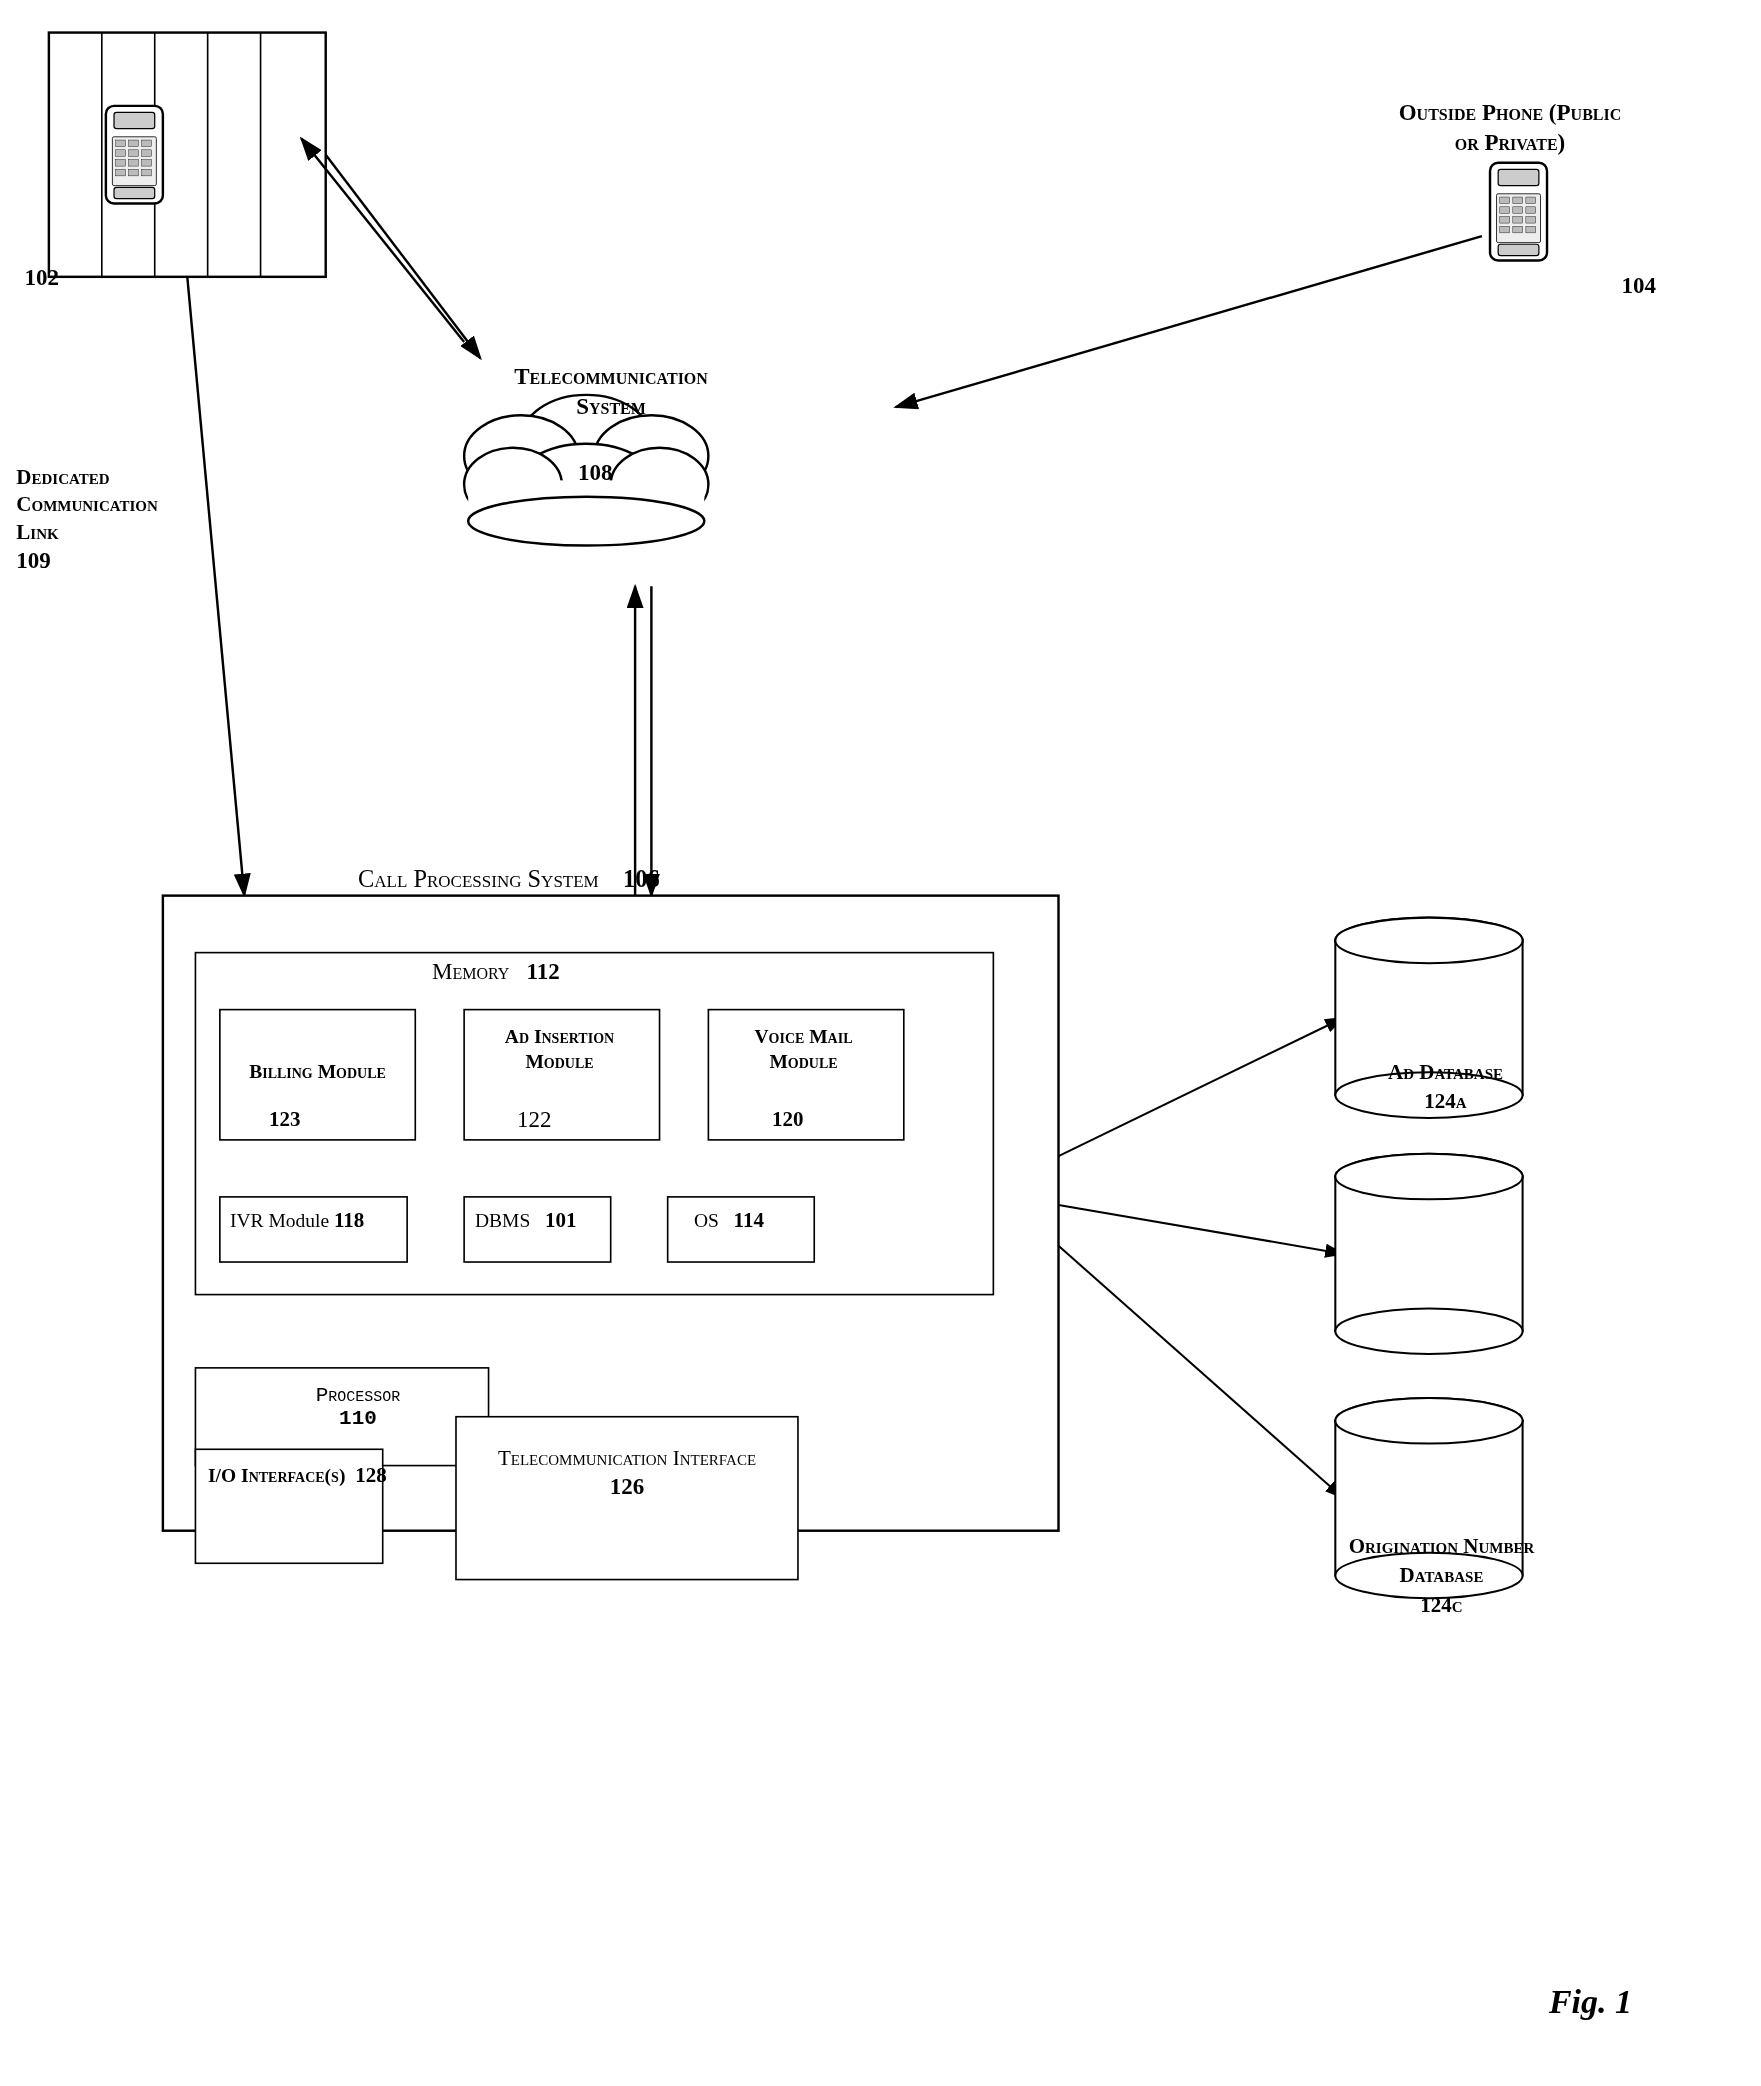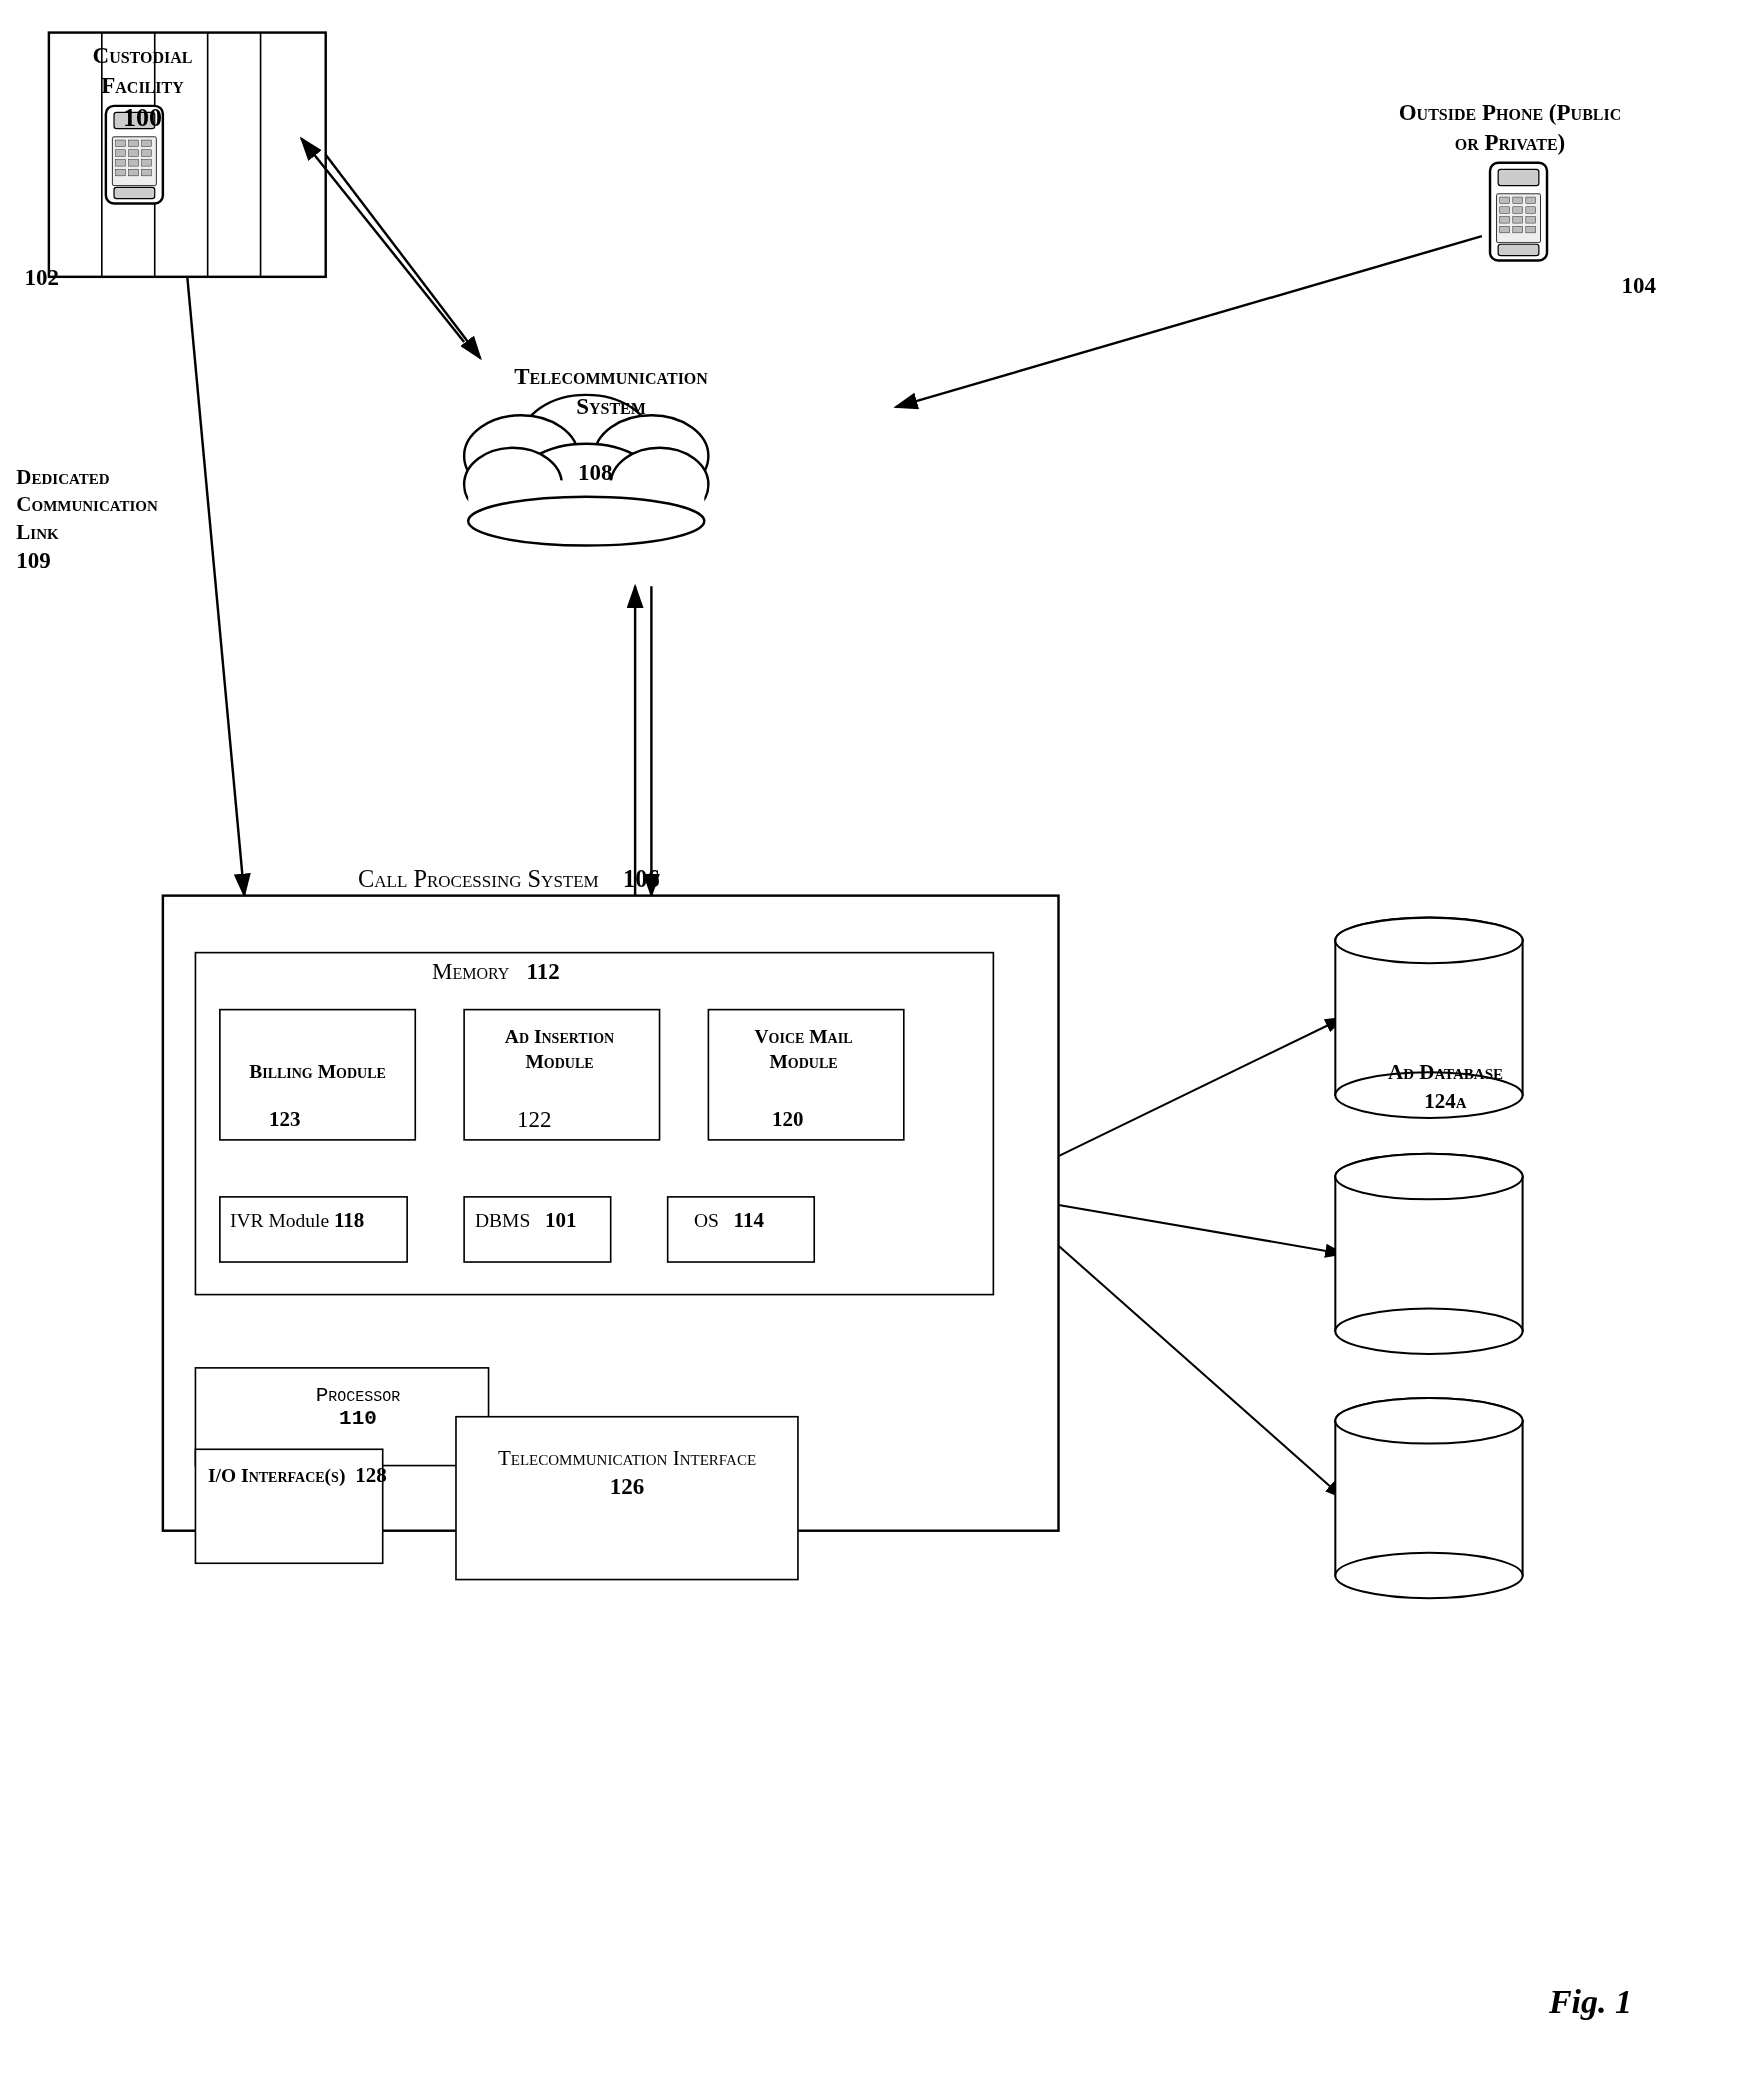--- a/index.html
+++ b/index.html
@@ -184,25 +184,20 @@
     </g>
 
     <defs>
       <marker id="arrowhead" markerWidth="10" markerHeight="7" refX="9" refY="3.5" orient="auto">
         <polygon points="0 0, 10 3.5, 0 7" fill="black"></polygon>
       </marker>
     </defs>
 
   </svg>
 
-  <div class="custodial-label">
-    <span>Custodial Facility</span>
-    <br>
-    <span style="font-size:26px;font-weight:bold;font-variant:normal;">100</span>
-  </div>
 
   <div style="position:absolute;top:265px;left:24.4px;font-size:23px;font-weight:bold;font-family:'Times New Roman',serif;">102</div>
 
   <div class="outside-phone-label">
     <span style="font-size:23px;font-variant:small-caps;font-weight:bold;line-height:1.3;">Outside Phone (Public or Private)</span>
   </div>
   <div style="position:absolute;top:273px;right:106px;font-size:23px;font-weight:bold;font-family:'Times New Roman',serif;">104</div>
 
   <div style="position:absolute;top:362px;left:497px;text-align:center;width:228px;font-size:23px;font-variant:small-caps;font-weight:bold;line-height:1.3;font-family:'Times New Roman',serif;z-index:10;">
     <span>Telecommunication System</span>
@@ -276,17 +271,22 @@
     <span style="font-weight:bold;font-size:23px;font-variant:normal;">126</span>
   </div>
 
   <div style="position:absolute;top:1058px;left:1352px;text-align:center;font-size:21px;font-variant:small-caps;font-weight:bold;line-height:1.4;width:187px;font-family:'Times New Roman',serif;">
     <span>Ad Database</span>
     <br>
     <span>124a</span>
   </div>
 
 
+  <div style="position:absolute;top:1532px;left:1342px;text-align:center;font-size:21px;font-variant:small-caps;font-weight:bold;line-height:1.4;width:199px;font-family:'Times New Roman',serif;">
+    <span>Origination Number Database</span>
+    <br>
+    <span>124c</span>
+  </div>
 
   <div style="position:absolute;bottom:65px;right:130px;font-size:34px;font-style:italic;font-weight:bold;font-family:'Times New Roman',serif;">Fig. 1</div>
 
 </div>
 
 
 </body></html>

